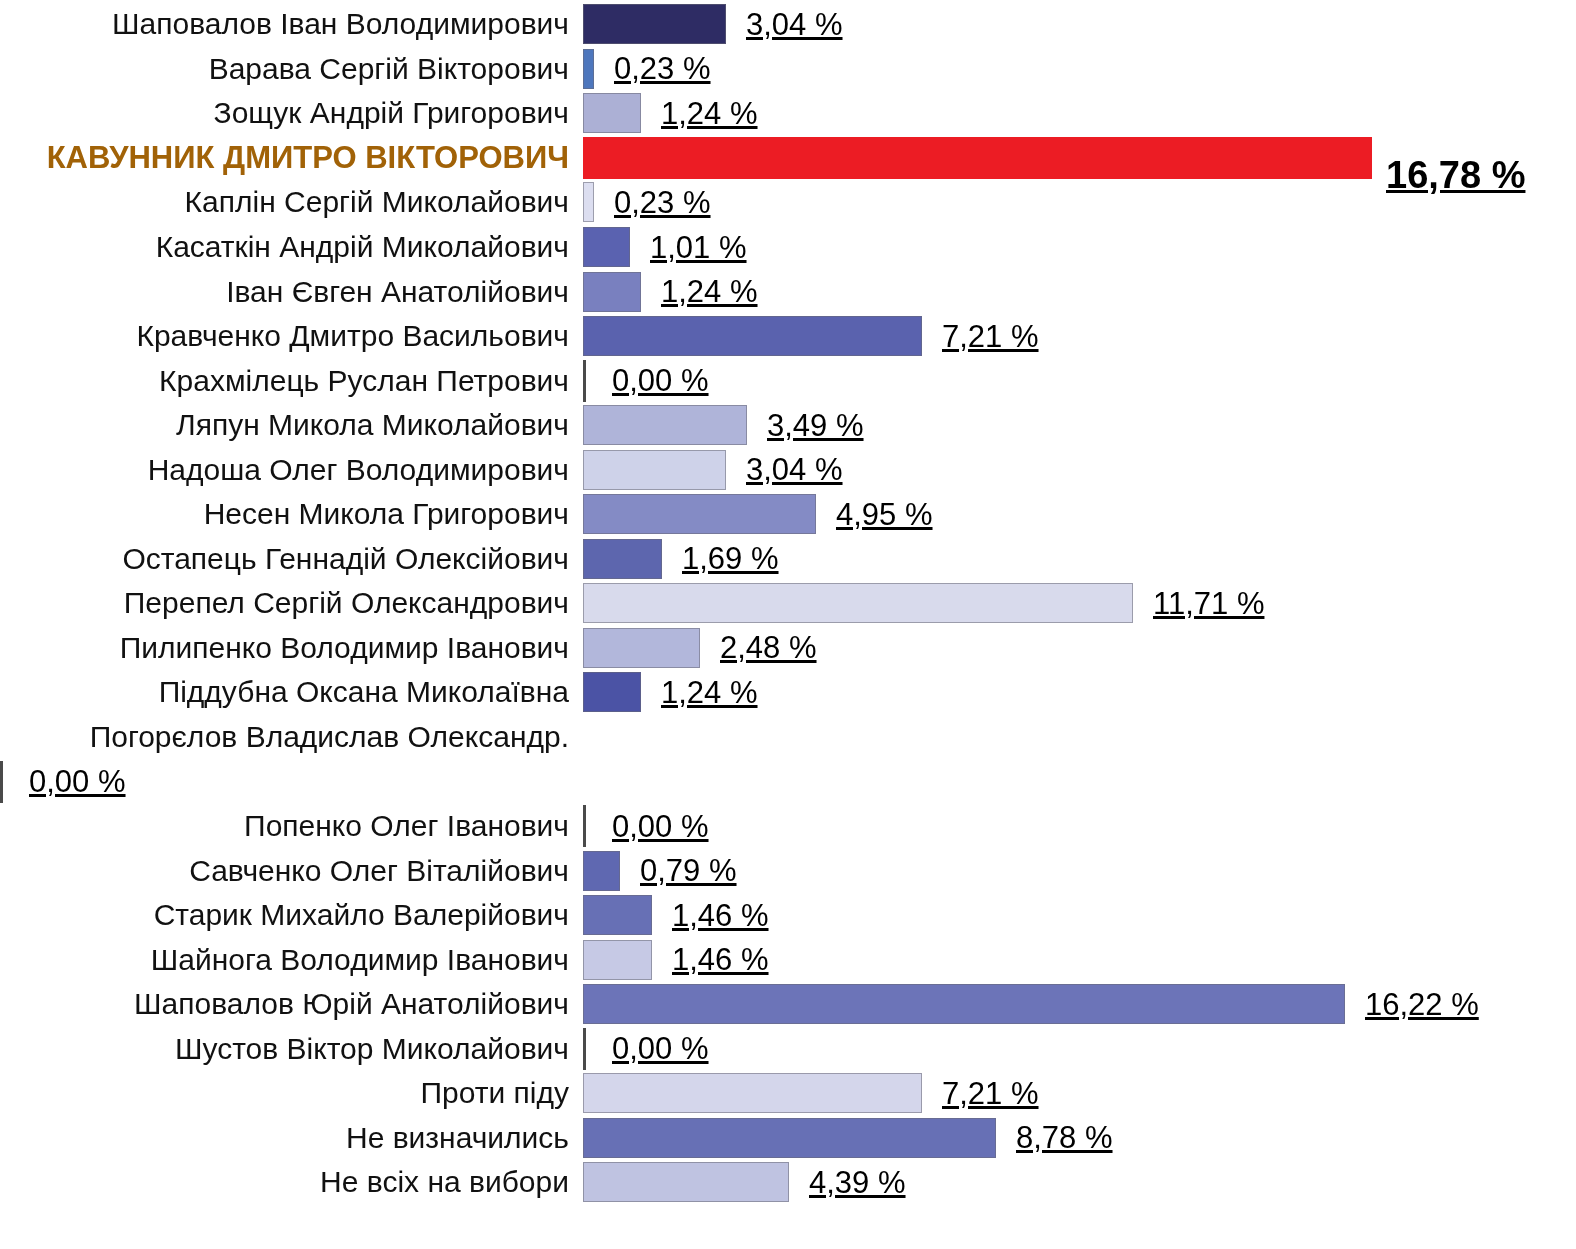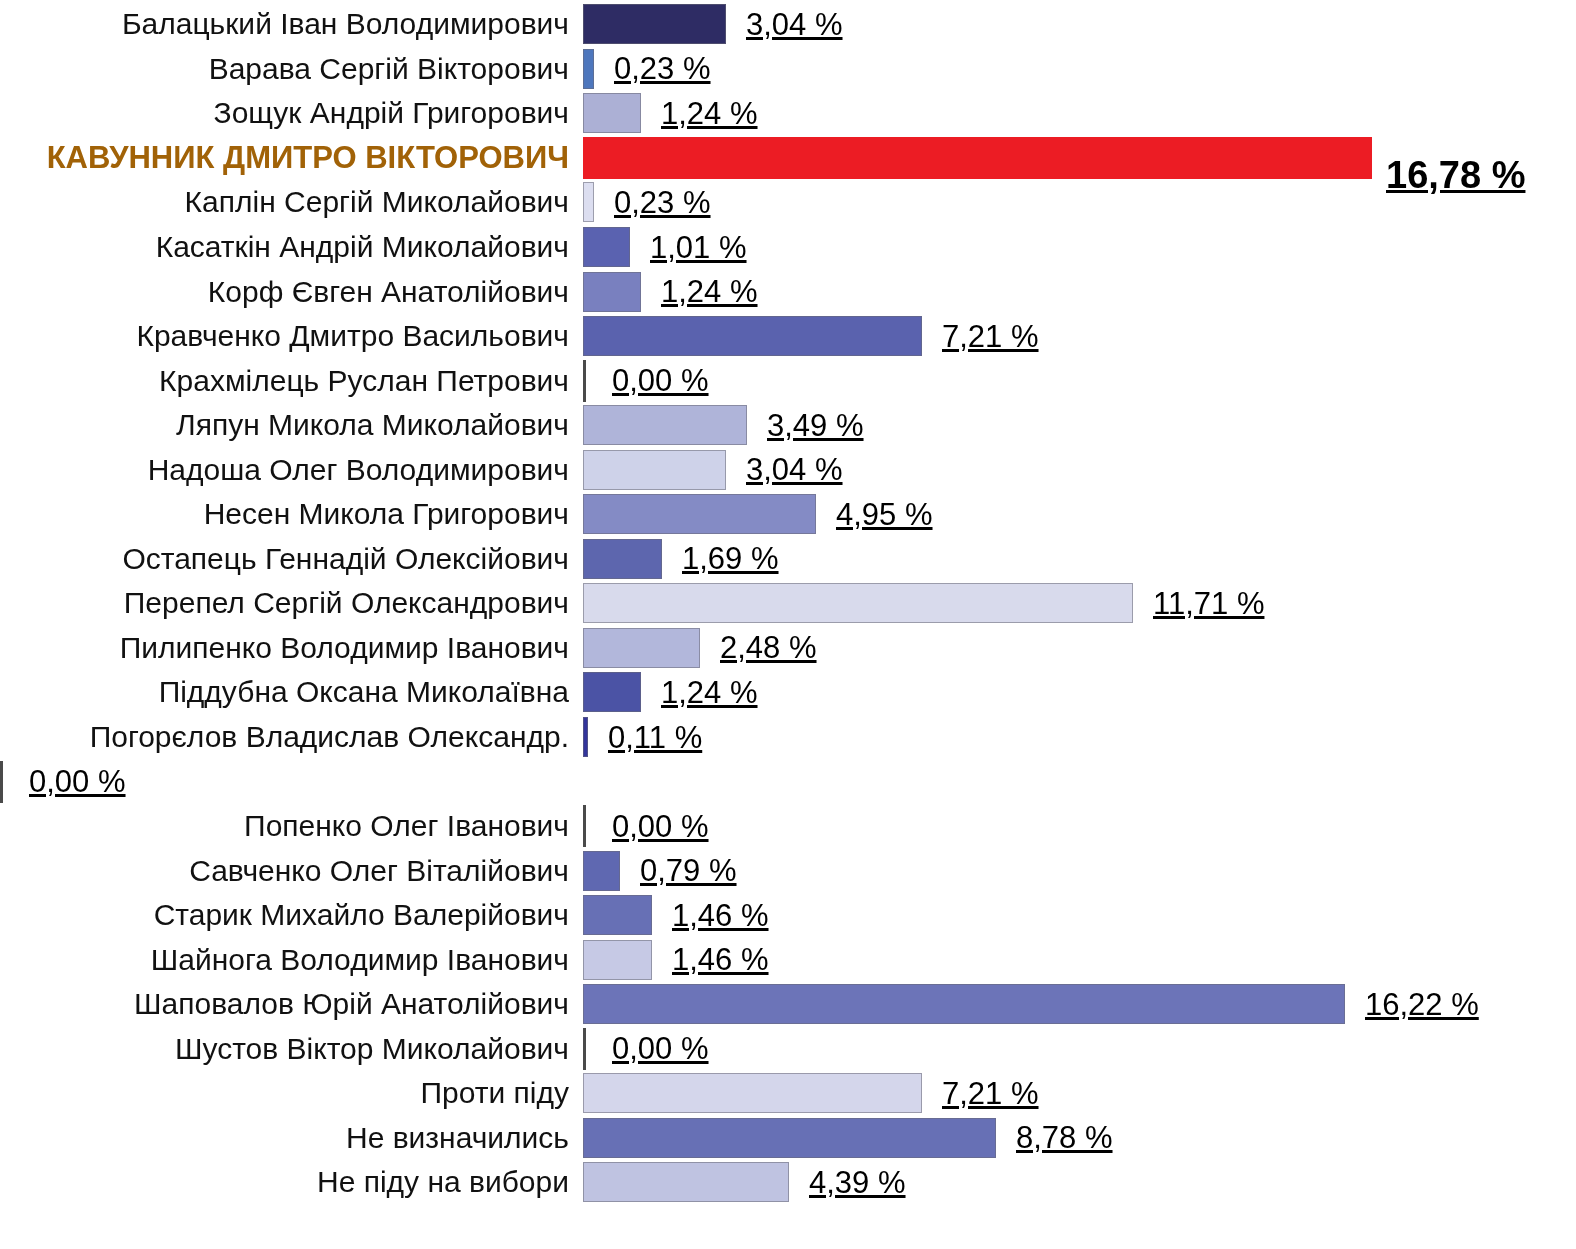--- a/index.html
+++ b/index.html
@@ -68,21 +68,21 @@
     font-size:38px;
     margin-left:14px;
     margin-top:34px;
   }
 </style>
 </head>
 <body>
 
 <div class="chart" id="chart">
     <div class="row">
-      <div class="label">Балацький Іван Володимирович</div>
+      <div class="label">Шаповалов Іван Володимирович</div>
       <div class="barzone">
         <div class="bar" style="width: 143px; background: rgb(46, 44, 100);"></div>
         <span class="val">3,04 %</span>
       </div>
     </div>
     <div class="row">
       <div class="label">Варава Сергій Вікторович</div>
       <div class="barzone">
         <div class="bar" style="width: 11px; background: rgb(78, 119, 189);"></div>
         <span class="val">0,23 %</span>
@@ -110,21 +110,21 @@
       </div>
     </div>
     <div class="row">
       <div class="label">Касаткін Андрій Миколайович</div>
       <div class="barzone">
         <div class="bar" style="width: 47px; background: rgb(90, 98, 176);"></div>
         <span class="val">1,01 %</span>
       </div>
     </div>
     <div class="row">
-      <div class="label">Корф Євген Анатолійович</div>
+      <div class="label">Іван Євген Анатолійович</div>
       <div class="barzone">
         <div class="bar" style="width: 58px; background: rgb(121, 128, 191);"></div>
         <span class="val">1,24 %</span>
       </div>
     </div>
     <div class="row">
       <div class="label">Кравченко Дмитро Васильович</div>
       <div class="barzone">
         <div class="bar" style="width: 339px; background: rgb(90, 98, 174);"></div>
         <span class="val">7,21 %</span>
@@ -181,24 +181,20 @@
     </div>
     <div class="row">
       <div class="label">Піддубна Оксана Миколаївна</div>
       <div class="barzone">
         <div class="bar" style="width: 58px; background: rgb(75, 83, 165);"></div>
         <span class="val">1,24 %</span>
       </div>
     </div>
     <div class="row">
       <div class="label">Погорєлов Владислав Олександр.</div>
-      <div class="barzone">
-        <div class="bar" style="width: 5px; background: rgb(51, 53, 155);"></div>
-        <span class="val">0,11 %</span>
-      </div>
     </div>
     <div class="row zero">
       <div class="barzone">
         <div class="axis-tick" style="background: rgb(74, 74, 74);"></div>
         <span class="val">0,00 %</span>
       </div>
     </div>
     <div class="row zero">
       <div class="label">Попенко Олег Іванович</div>
       <div class="barzone">
@@ -249,19 +245,19 @@
       </div>
     </div>
     <div class="row">
       <div class="label">Не визначились</div>
       <div class="barzone">
         <div class="bar" style="width: 413px; background: rgb(103, 112, 181);"></div>
         <span class="val">8,78 %</span>
       </div>
     </div>
     <div class="row">
-      <div class="label">Не піду на вибори</div>
+      <div class="label">Не всіх на вибори</div>
       <div class="barzone">
         <div class="bar" style="width: 206px; background: rgb(191, 195, 225);"></div>
         <span class="val">4,39 %</span>
       </div>
     </div>
   </div>
 
 </body></html>

